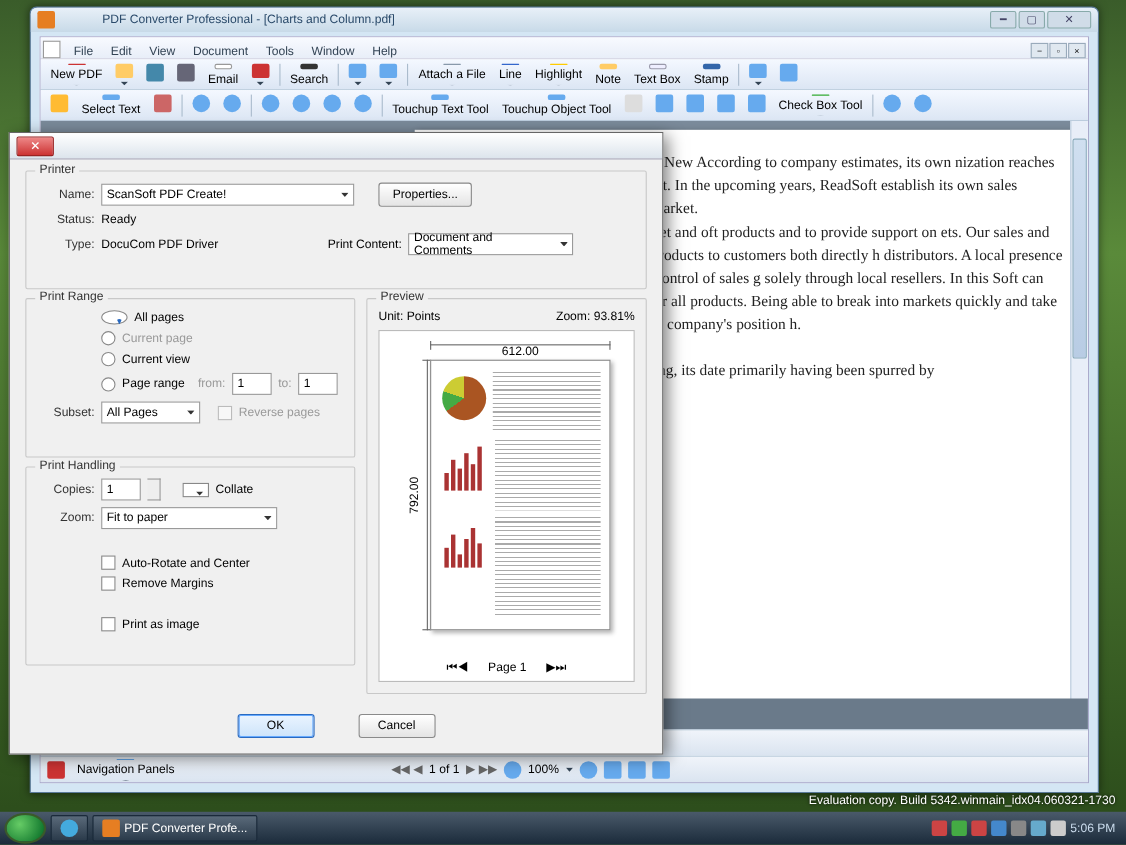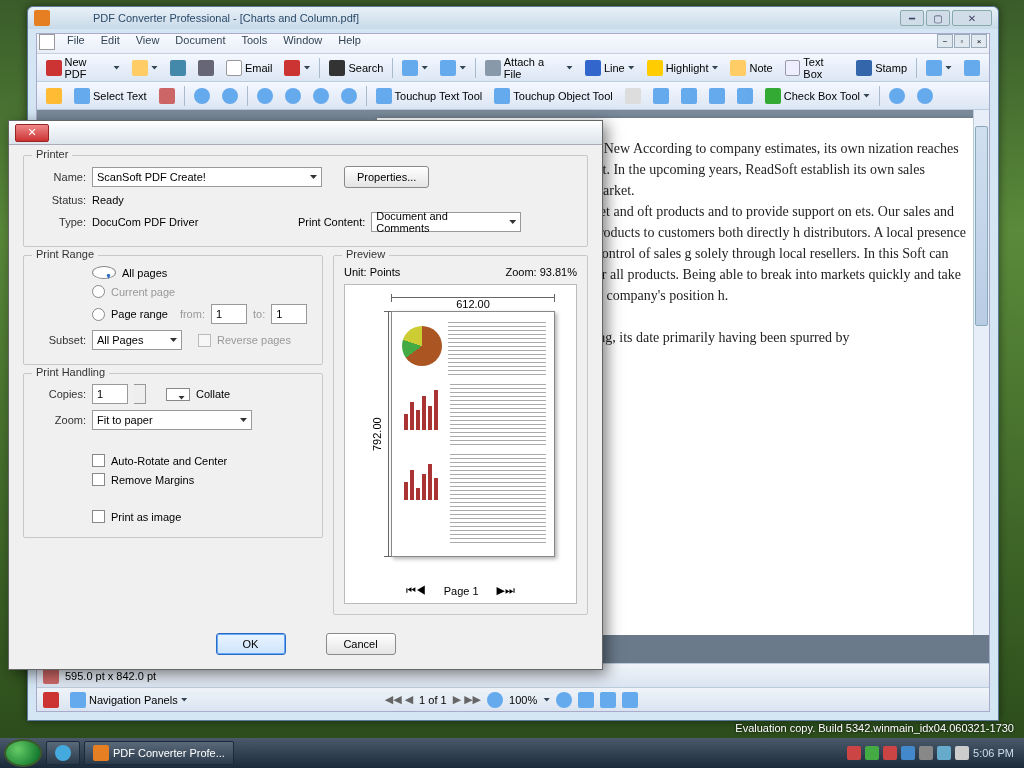--- a/index.html
+++ b/index.html
@@ -7,49 +7,49 @@
 
 .outer-window { position: absolute; left: 27px; top: 6px; width: 972px; height: 715px; background: #d4e6f4; border: 1px solid #5a7a9a; border-radius: 6px 6px 0 0; box-shadow: 0 0 8px rgba(0,0,0,0.5); }
 .outer-title { height: 22px; display: flex; align-items: center; padding: 0 6px; background: linear-gradient(#e8f0f8, #c8dae8); border-radius: 6px 6px 0 0; gap: 39px; }
 .outer-title .ico { width: 16px; height: 16px; background: #e67e22; border-radius: 2px; margin-right: 4px; }
 .outer-title .t { flex: 1; color: #2a4a6a; }
 .win-btns { display: flex; gap: 2px; }
 .win-btn { width: 24px; height: 16px; background: #d0dce8; border: 1px solid #8aa; border-radius: 2px; display: flex; align-items: center; justify-content: center; font-size: 10px; color: #446; }
 .win-btn.close { width: 40px; }
 
 .inner-frame { position: absolute; left: 8px; top: 26px; right: 8px; bottom: 8px; background: #fff; border: 1px solid #aac; }
-.menu-bar { height: 20px; background: linear-gradient(#f8faff, #e8eef8); border-bottom: 1px solid #ccd; display: flex; align-items: flex-start; padding: 0 2px; }
+.menu-bar { height: 20px; background: linear-gradient(#f8faff, #e8eef8); border-bottom: 1px solid #ccd; display: flex; align-items: flex-end; padding: 0 2px; }
 .menu-bar .mi { padding: 0 8px; color: #345; }
 .menu-bar .doc-ico { width: 16px; height: 16px; background: #fff; border: 1px solid #999; margin-right: 4px; }
 .inner-winbtns { margin-left: auto; display: flex; gap: 1px; }
 .inner-winbtns .ib { width: 16px; height: 14px; background: #e0e8f0; border: 1px solid #9ab; font-size: 8px; display:flex;align-items:center;justify-content:center; }
 
 .toolbar { height: 28px; background: linear-gradient(#f4f8ff, #dce6f4); border-bottom: 1px solid #bcd; display: flex; align-items: center; padding: 0 4px; gap: 2px; }
-.tb-btn { height: 22px; padding: 0 4px; display: flex; align-items: center; gap: 3px; border: 1px solid transparent; border-radius: 2px; }
+.tb-btn { height: 22px; padding: 0 4px; display: flex; align-items: center; gap: 3px; border: 1px solid transparent; border-radius: 2px; flex-direction: column; }
 .tb-ico { width: 16px; height: 16px; border-radius: 2px; }
 .tb-sep { width: 1px; height: 20px; background: #abc; margin: 0 2px; }
 .dd { width: 7px; height: 4px; background: #345; clip-path: polygon(0 0, 100% 0, 50% 100%); }
 
 .doc-area { position: absolute; left: 0; top: 76px; right: 16px; bottom: 48px; background: #7a8a9a; overflow: hidden; }
 .page-bg { position: absolute; left: 340px; top: 8px; width: 620px; height: 560px; background: #fff; box-shadow: 2px 2px 6px rgba(0,0,0,0.4); padding: 20px 30px; }
 .page-text { color: #222; font-family: "Times New Roman", serif; font-size: 14px; line-height: 1.5; }
 
 .vscroll { position: absolute; right: 0; top: 76px; width: 16px; bottom: 48px; background: #e8eef8; border-left: 1px solid #bcd; }
 .vscroll .thumb { position: absolute; left: 1px; right: 1px; top: 16px; height: 200px; background: linear-gradient(#d0dff0,#b8cce4); border: 1px solid #8ab; border-radius: 2px; }
 
 .statusbar { position: absolute; left: 0; bottom: 24px; right: 0; height: 24px; background: linear-gradient(#f0f4fa,#dae4f0); border-top: 1px solid #bcd; display: flex; align-items: center; padding: 0 6px; gap: 6px; }
 .navbar { position: absolute; left: 0; bottom: 0; right: 0; height: 24px; background: linear-gradient(#f0f4fa,#dae4f0); border-top: 1px solid #bcd; display: flex; align-items: center; padding: 0 6px; gap: 6px; }
 
 
 .dialog { position: absolute; left: 8px; top: 120px; width: 595px; background: #f0f0f0; border: 1px solid #666; box-shadow: 4px 4px 14px rgba(0,0,0,0.5); }
 .dlg-title { height: 24px; background: linear-gradient(#fff,#dce4ec); display: flex; align-items: center; padding: 0 6px; border-bottom: 1px solid #aab; }
 .dlg-title .t { flex: 1; color: #2a3a5a; }
 .dlg-close { width: 34px; height: 18px; background: linear-gradient(#e88,#c33); border: 1px solid #922; border-radius: 2px; color: #fff; display:flex;align-items:center;justify-content:center; }
 .dlg-body { padding: 10px 14px 14px; }
-.grp { border: 1px solid #c8c8c8; border-radius: 2px; padding: 10px 10px 8px; margin-bottom: 8px; position: relative; }
+.grp { border: 1px solid #c8c8c8; border-radius: 2px; padding: 10px 10px 24px; margin-bottom: 8px; position: relative; }
 .grp-title { position: absolute; top: -8px; left: 8px; background: #f0f0f0; padding: 0 4px; color: #333; }
 .row { display: flex; align-items: center; margin-bottom: 6px; gap: 6px; }
 .lbl { color: #333; text-align: right; width: 52px; }
 .sel { height: 20px; background: #fff; border: 1px solid #999; padding: 0 18px 0 4px; position: relative; display:flex;align-items:center; }
 .sel::after { content: ""; position: absolute; right: 4px; top: 7px; width: 7px; height: 4px; background: #333; clip-path: polygon(0 0,100% 0,50% 100%); }
 .btn { height: 22px; padding: 0 12px; background: linear-gradient(#fff,#e4e4e4); border: 1px solid #8a8a8a; border-radius: 3px; display:flex;align-items:center; }
 .btn.primary { border-color: #2a6ac0; box-shadow: 0 0 0 1px #6af inset; background: linear-gradient(#eaf4ff,#cde4fa); }
 .radio, .check { width: 13px; height: 13px; border: 1px solid #888; background: #fff; display:inline-flex;align-items:center;justify-content:center; }
 .radio { border-radius: 50%; }
 .radio.sel::after { content:""; width:5px; height:5px; background:#2a6ac0; border-radius:50%; }
@@ -355,20 +355,24 @@
           <span class="grp-title">Print Range</span>
           <div class="row" style="padding-left:58px">
               <span class="radio sel"></span>
               <span>All  pages</span>
             </div>
           <div class="row" style="padding-left:58px">
               <span class="radio"></span>
               <span style="color:#999">Current page</span>
             </div>
           <div class="row" style="padding-left:58px">
+              <span class="radio"></span>
+              <span>Current view</span>
+            </div>
+          <div class="row" style="padding-left:58px">
             <span class="radio"></span>
               <span>Page range</span>
             <span style="color:#999;margin-left:6px">from:</span>
             <div class="num-input">
                 <span>1</span>
               </div>
             <span style="color:#999">to:</span>
             <div class="num-input">
                 <span>1</span>
               </div>

